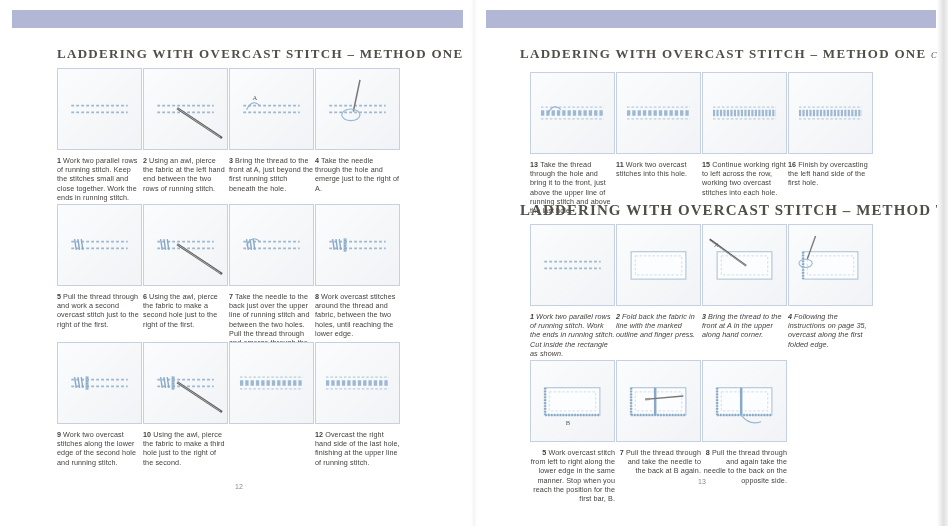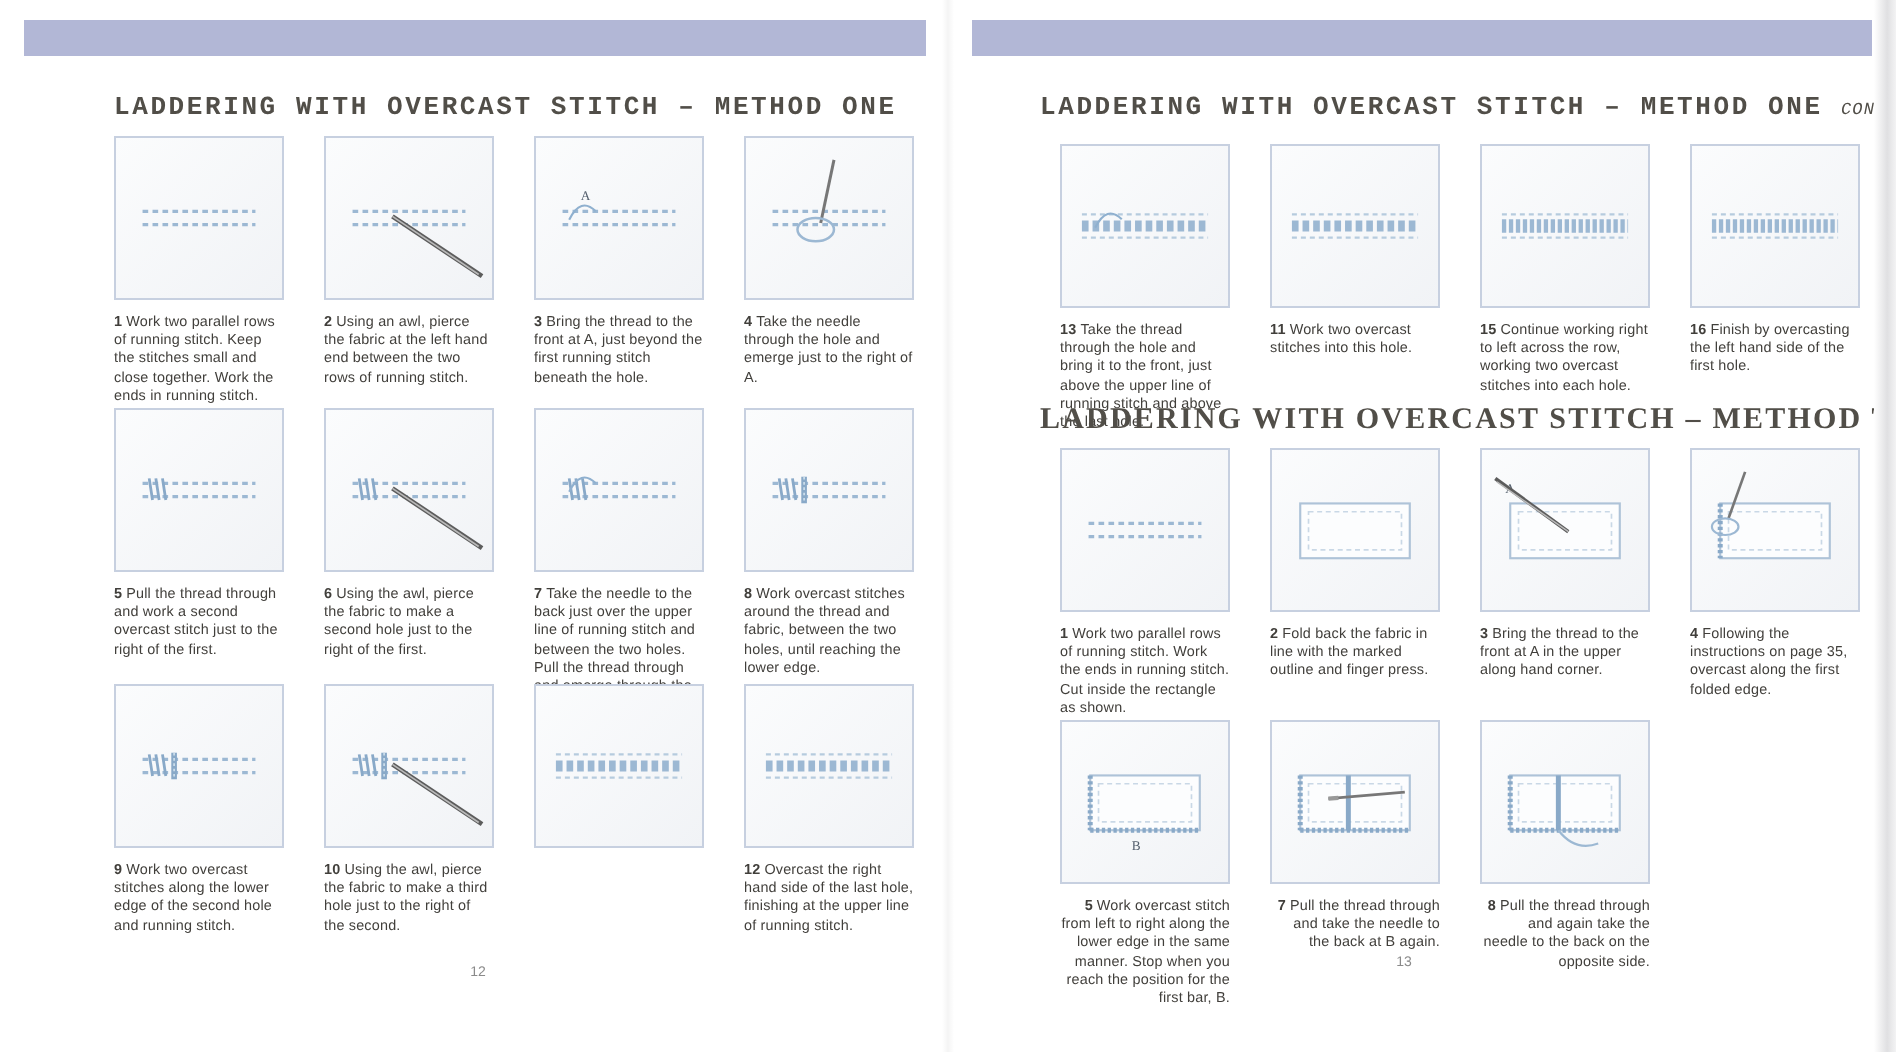--- a/index.html
+++ b/index.html
@@ -14,31 +14,31 @@
   html,body{margin:0;padding:0;background:#fdfdfd;}
   .spread{position:relative;width:948px;height:526px;background:#fff;overflow:hidden;
           font-family:"Liberation Sans",sans-serif;}
   .page{position:absolute;top:0;height:526px;}
   .page-left{left:12px;width:462px;}
   .page-right{left:474px;width:463px;}
   .hbar{position:absolute;top:10px;height:18px;background:var(--header-bar);}
   .page-left .hbar{left:0;width:451px;}
   .page-right .hbar{left:12px;width:450px;}
   .ptitle{position:absolute;top:46px;left:45px;width:364px;text-align:center;
-          font-family:Liberation Mono, monospace;font-size:13px;font-weight:600;
+          font-family:Liberation Serif, serif;font-size:13px;font-weight:600;
           letter-spacing:1.3px;color:var(--title-text);white-space:nowrap;}
   .page-right .ptitle{left:46px;}
   .suffix{font-size:8.5px;font-style:italic;letter-spacing:.6px;font-weight:400;}
   .m2title{position:absolute;top:202px;left:46px;width:364px;text-align:center;
           font-family:"Liberation Serif",serif;font-size:15px;font-weight:600;
           letter-spacing:1.1px;color:var(--title-text);white-space:nowrap;}
-  .srow{position:absolute;left:45px;display:grid;grid-template-columns:repeat(4,85px);column-gap:20px;}
+  .srow{position:absolute;left:45px;display:grid;grid-template-columns:repeat(4,85px);column-gap:1px;}
   .page-right .srow{left:56px;}
   .row-1{top:68px;} .row-2{top:204px;} .row-3{top:342px;}
-  .row-c{top:72px;} .row-t1{top:224px;} .row-t2{top:360px;text-align:right;}
+  .row-c{top:72px;} .row-t1{top:224px;font-style:italic;} .row-t2{top:360px;text-align:right;}
   .photo{width:85px;height:82px;box-sizing:border-box;border:1px solid var(--photo-border);
          background:linear-gradient(135deg,#fbfcfd,#f1f3f6);}
   .photo svg{width:100%;height:100%;display:block;}
   .cap{margin:6px 0 0;font-size:7.2px;line-height:1.28;color:var(--caption-text);letter-spacing:.1px;}
   .cap b{font-weight:bold;margin-right:2px;}
   .pagenum{position:absolute;left:45px;width:364px;text-align:center;font-size:7px;color:var(--pagenum-text);}
   .page-left .pagenum{top:483px;}
   .page-right .pagenum{top:478px;left:46px;}
   .gutter{position:absolute;left:471px;top:0;bottom:0;width:6px;
           background:linear-gradient(to right,rgba(0,0,0,0),rgba(0,0,0,.045),rgba(0,0,0,0));}

